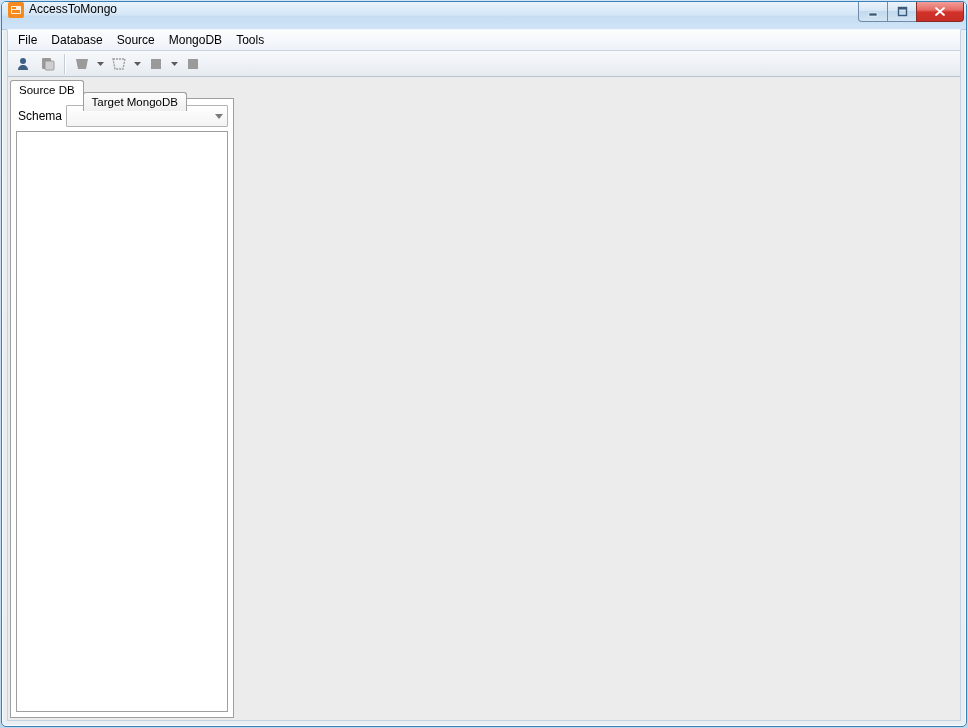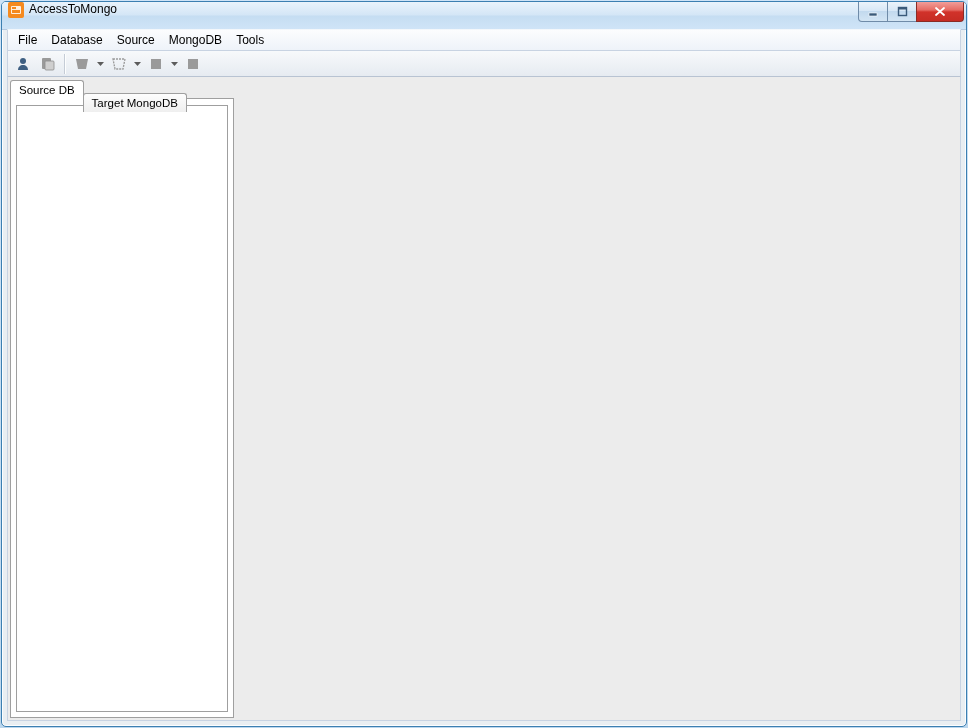--- a/index.html
+++ b/index.html
@@ -27,21 +27,21 @@
   .tbtn svg{width:16px;height:16px;display:block;}
   .tsep{width:1px;height:20px;margin:0 3px;background:#c5ccd6;border-right:1px solid #fdfefe;}
   .drop{width:11px;height:22px;display:flex;align-items:center;justify-content:center;}
   .drop svg{width:7px;height:4px;}
   
   .client{position:absolute;left:0;right:0;top:47px;bottom:0;border:1px solid #c8d3e2;border-top:1px solid #b8c3d2;background:#ececec;display:flex;}
   .splitter{width:4px;cursor:ew-resize;background:#ececec;}
   .left-pane{width:228px;background:#ececec;padding:2px;box-sizing:border-box;display:flex;flex-direction:column;}
   .right-pane{flex:1;background:#ececec;}
   
-  .tabs{height:20px;display:flex;align-items:center;position:relative;z-index:2;}
+  .tabs{height:20px;display:flex;align-items:flex-start;position:relative;z-index:2;}
   .tab{height:19px;padding:0 8px;border:1px solid #9f9f9f;border-bottom:none;border-top-left-radius:3px;border-top-right-radius:3px;background:linear-gradient(to bottom,#fdfdfd 0%,#efefef 100%);font-size:11.5px;line-height:18px;margin-right:-1px;position:relative;}
   .tab.active{height:20px;background:#fff;z-index:3;top:1px;}
   .tab.inactive{top:13px;height:18px;}
   .tabpage{flex:1;border:1px solid #9f9f9f;background:#fff;margin-top:-1px;padding:6px 5px 5px 5px;display:flex;flex-direction:column;box-sizing:border-box;}
   .schema-row{display:flex;align-items:center;gap:4px;height:22px;margin-bottom:4px;}
   .schema-label{font-size:12px;padding-left:2px;}
   .combo{flex:1;height:20px;border:1px solid #b3b3b3;background:linear-gradient(to bottom,#fff 0%,#f3f3f3 100%);position:relative;border-radius:1px;}
   .combo .cbtn{position:absolute;right:0;top:0;bottom:0;width:17px;display:flex;align-items:center;justify-content:center;}
   .listbox{flex:1;border:1px solid #9f9f9f;background:#fff;}
   .grey-svg{fill:#9a9a9a;}
@@ -142,20 +142,31 @@
         </div>
       </div>
 
       <div class="client">
         <div class="left-pane">
           <div class="tabs">
             <div class="tab active">Source DB</div>
             <div class="tab inactive">Target MongoDB</div>
           </div>
           <div class="tabpage">
+            <div class="schema-row">
+              <span class="schema-label">Schema</span>
+              <div class="combo">
+                <span style="padding-left:4px;line-height:18px;"></span>
+                <div class="cbtn">
+                  <svg width="8" height="5" viewBox="0 0 8 5">
+                      <polygon points="0,0 8,0 4,5" fill="#7b7b7b"></polygon>
+                    </svg>
+                </div>
+              </div>
+            </div>
             <div class="listbox"></div>
           </div>
         </div>
         <div class="splitter"></div>
         <div class="right-pane"></div>
       </div>
 
     </div>
   </div>
 </div>

